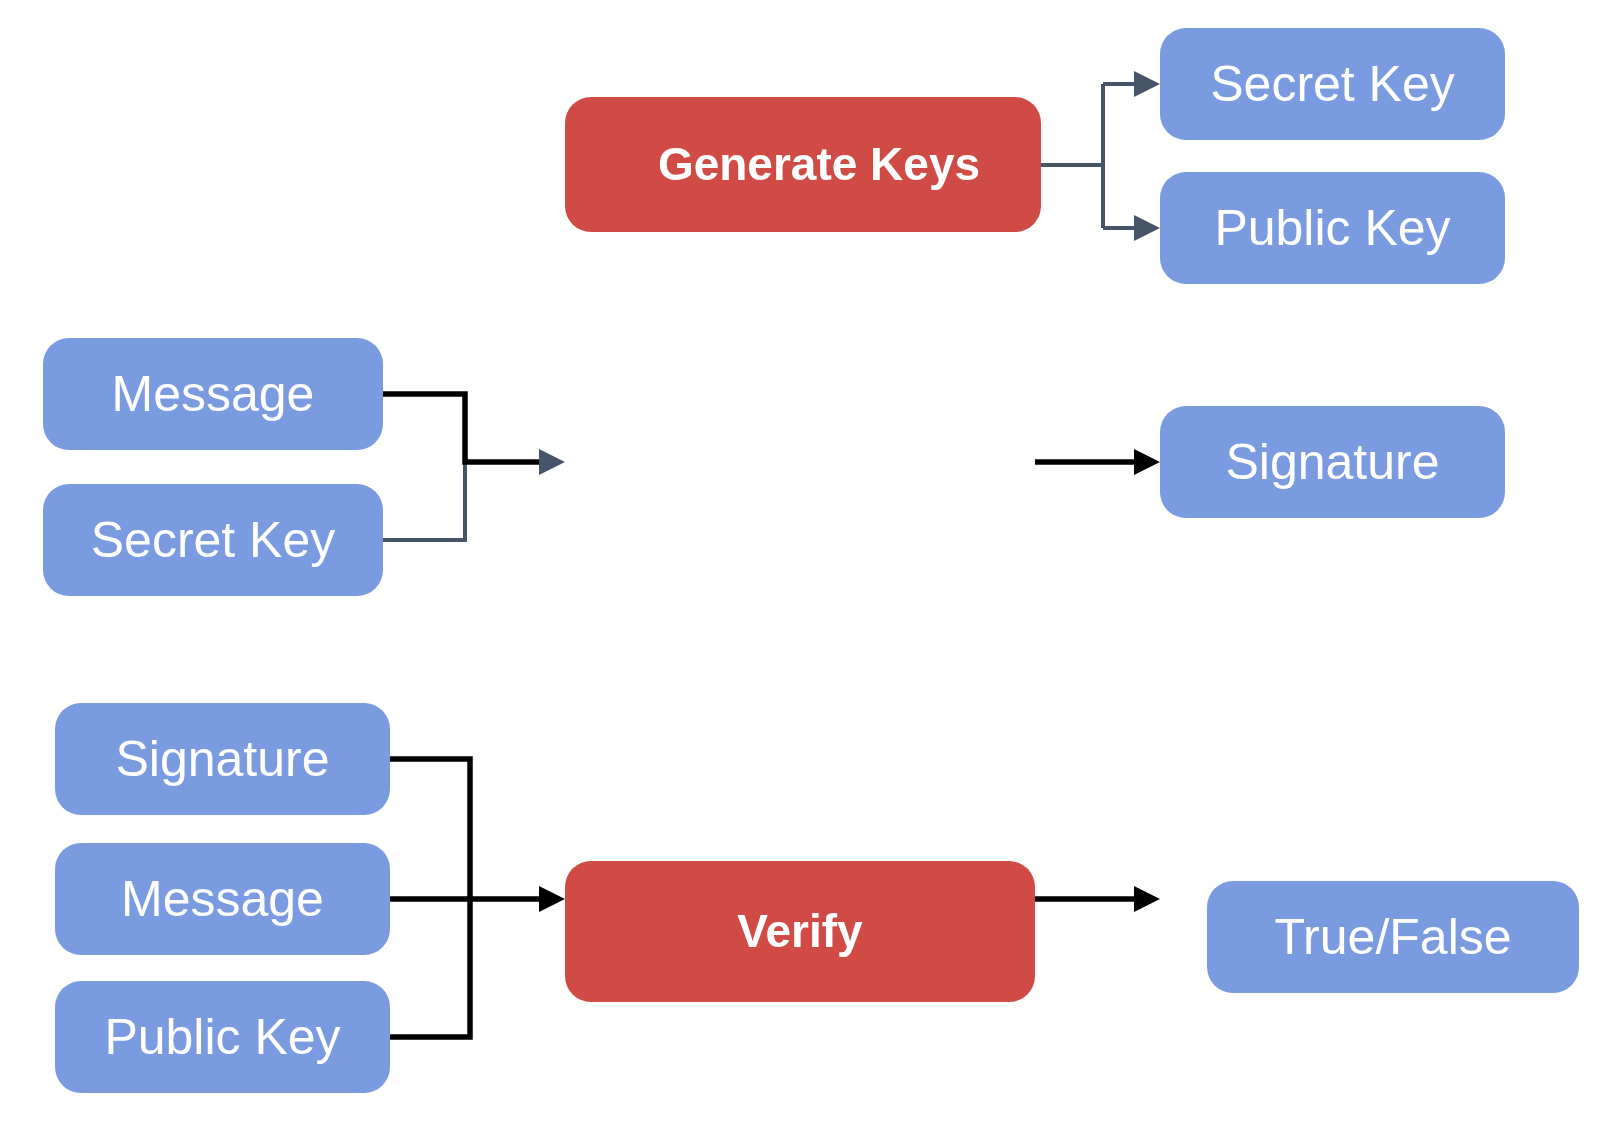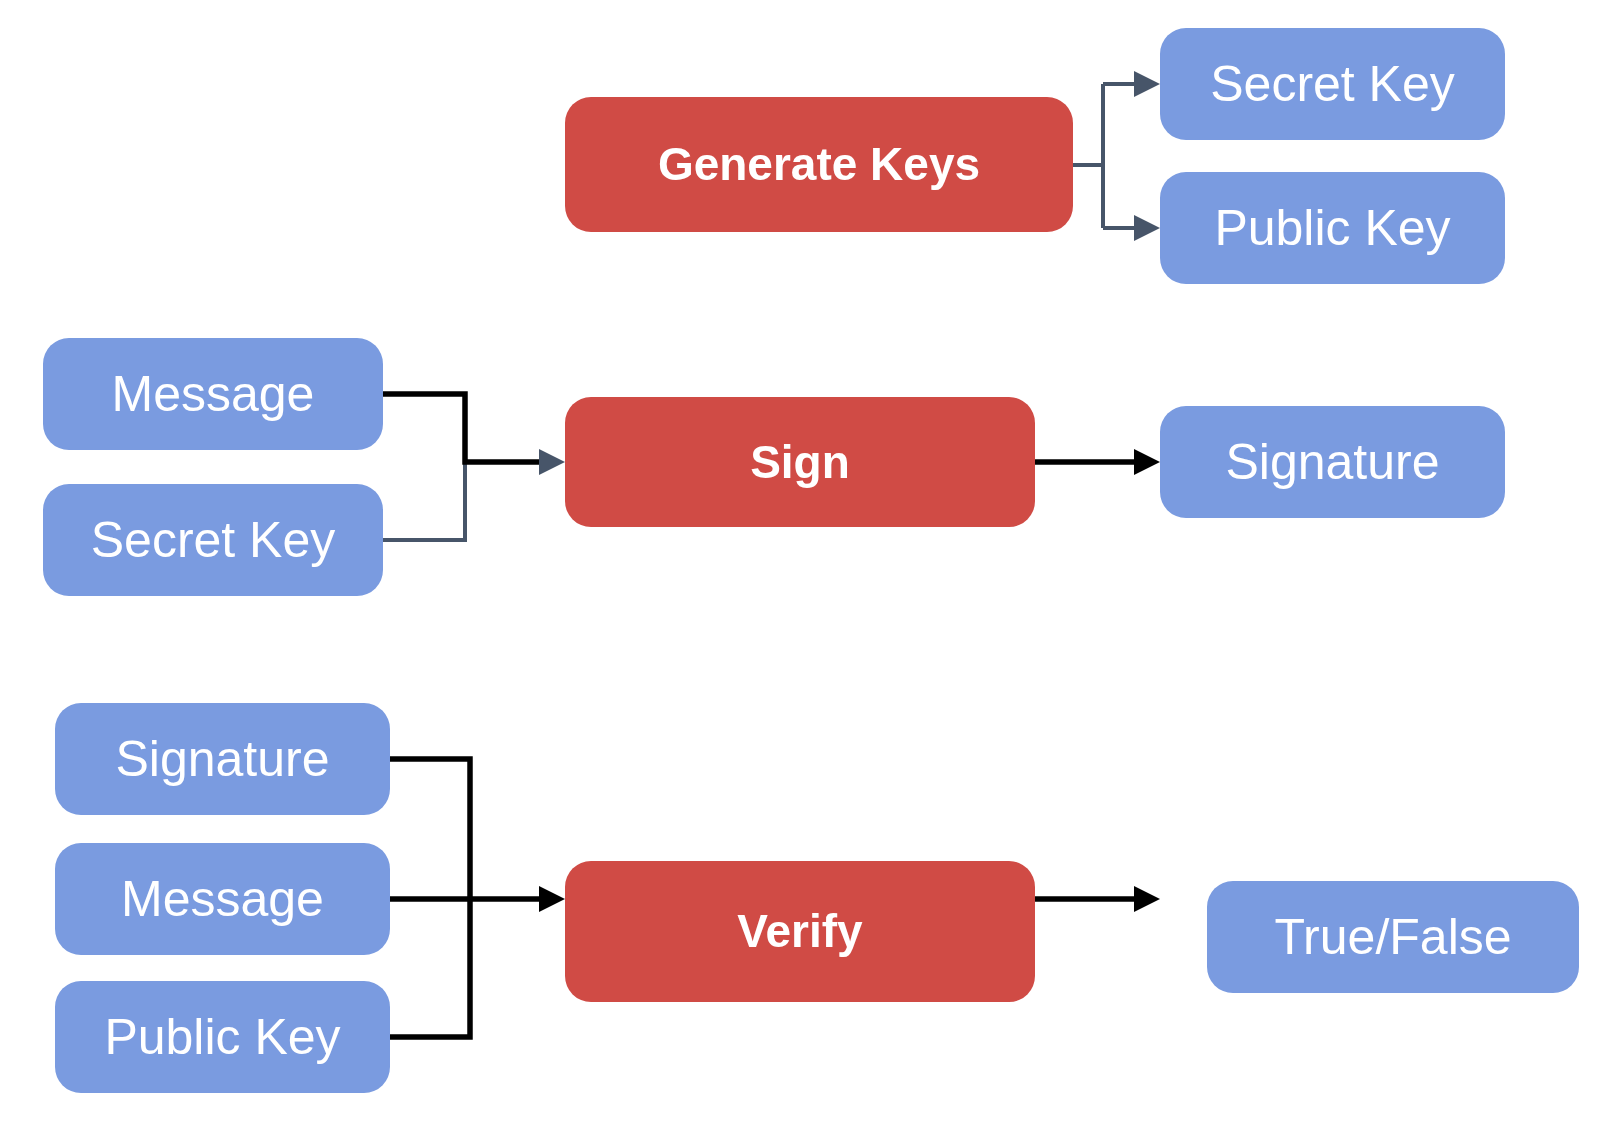--- a/index.html
+++ b/index.html
@@ -70,38 +70,35 @@
       <path d="M390 759 H470 V899"></path>
       <path d="M390 1037 H470 V899"></path>
       <path d="M390 899 H541"></path>
     </g>
     <polygon points="565,899 539,886 539,912" fill="#000000"></polygon>
 
     <path d="M1035 899 H1137" stroke="#000000" stroke-width="5.5" fill="none"></path>
     <polygon points="1160,899 1134,886 1134,912" fill="#000000"></polygon>
   </svg>
 
-  <div class="node process" style="left:565px; top:97px; width:508px; height:135px;">
+  <div class="node process" style="left:565px; top:97px; width:444px; height:135px;padding-left:32px;">
     <span>Generate Keys</span>
   </div>
   <div class="node data" style="left:1160px; top:28px; width:345px; height:112px;">
     <span>Secret Key</span>
   </div>
   <div class="node data" style="left:1160px; top:172px; width:345px; height:112px;">
     <span>Public Key</span>
   </div>
 
   <div class="node data" style="left:43px; top:338px; width:340px; height:112px;">
     <span>Message</span>
   </div>
   <div class="node data" style="left:43px; top:484px; width:340px; height:112px;">
     <span>Secret Key</span>
-  </div>
-  <div class="node process" style="left:565px; top:397px; width:470px; height:130px;">
-    <span>Sign</span>
   </div>
   <div class="node data" style="left:1160px; top:406px; width:345px; height:112px;">
     <span>Signature</span>
   </div>
 
   <div class="node data" style="left:55px; top:703px; width:335px; height:112px;">
     <span>Signature</span>
   </div>
   <div class="node data" style="left:55px; top:843px; width:335px; height:112px;">
     <span>Message</span>

